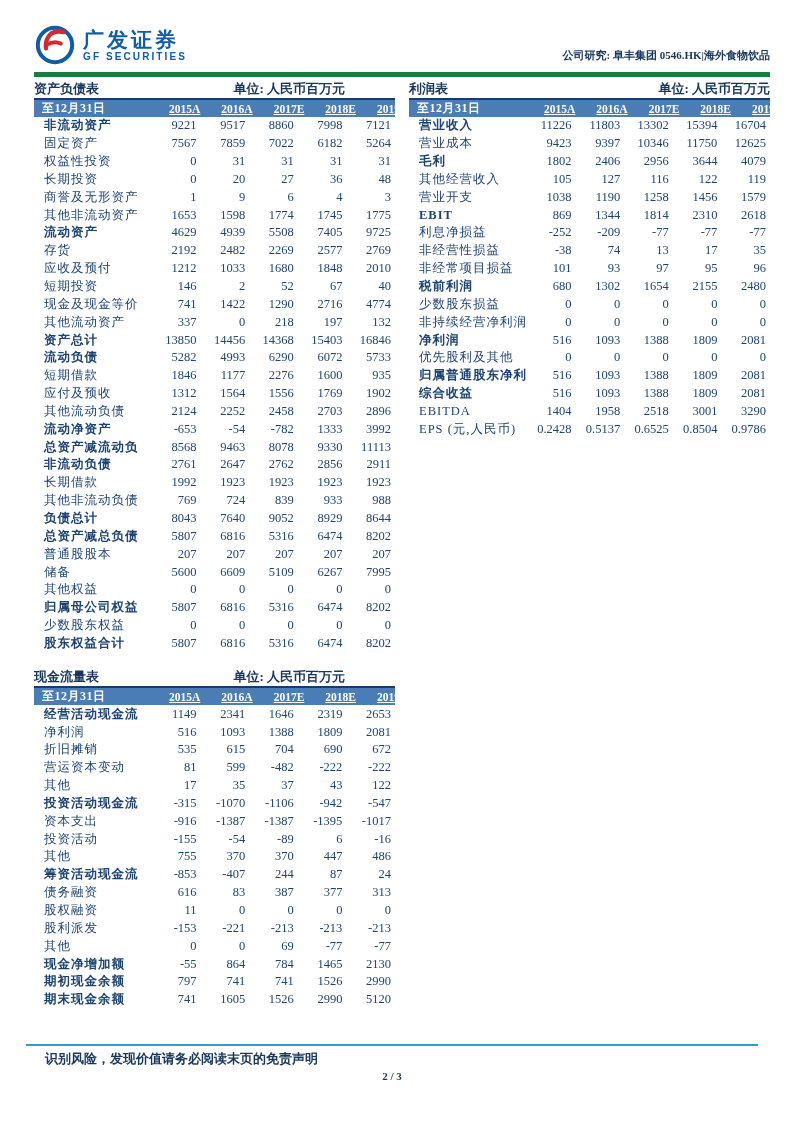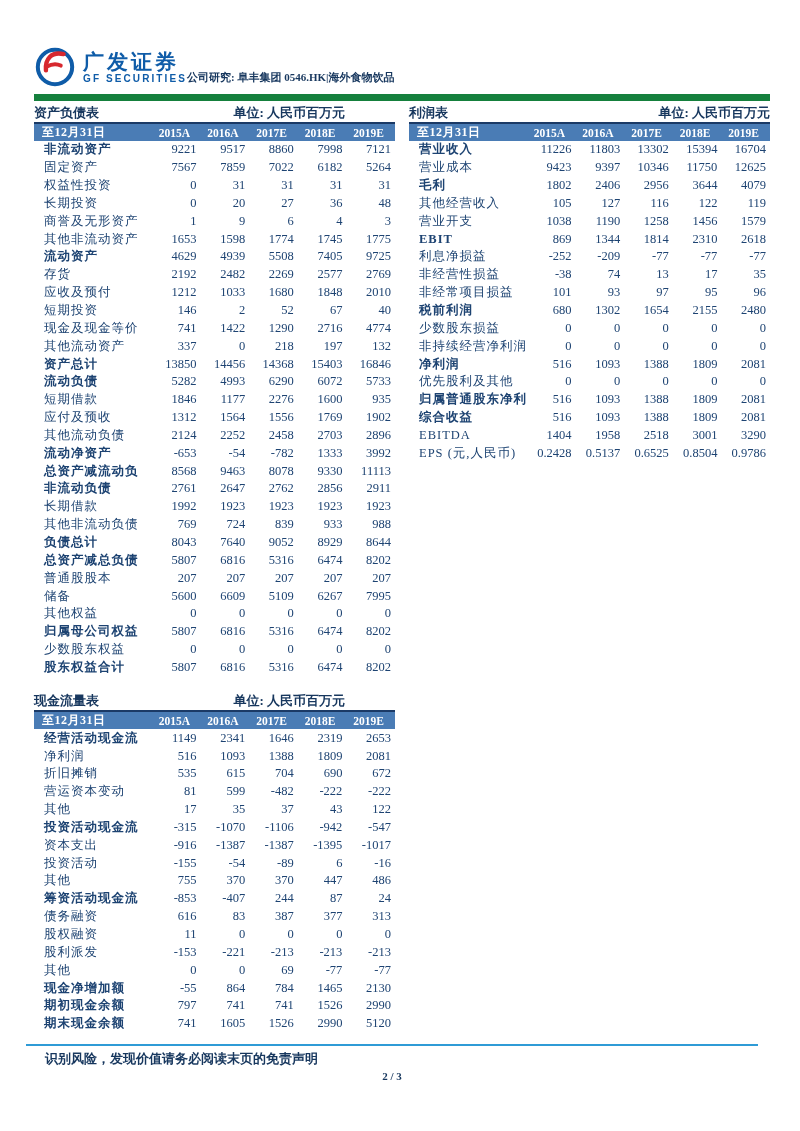--- a/index.html
+++ b/index.html
@@ -5,23 +5,23 @@
   * { margin: 0; padding: 0; box-sizing: border-box; }
   html, body { background: #ffffff; }
   body {
     width: 800px; height: 1131px;
     font-family: "Liberation Serif", "DejaVu Serif", serif;
   }
   .page { position: relative; width: 800px; height: 1131px; overflow: hidden; background: #fff; }
 
   
   .page-header {
-    display: flex; justify-content: flex-start; align-items: flex-end;
-    margin: 0 30px 0 34px; padding-top: 46px; padding-bottom: 6px;
-    border-bottom: 7px solid #15803d;
+    display: flex; justify-content: space-between; align-items: flex-end;
+    margin: 0 30px 0 34px; padding-top: 24px; padding-bottom: 6px;
+    border-bottom: 5px solid #15803d;
   }
   .brand { display: flex; align-items: center; gap: 7px; }
   .logo-mark { width: 42px; height: 42px; }
   .brand-cn {
     font-family: "Liberation Sans", sans-serif;
     font-size: 21px; font-weight: bold; color: #0f5ca8; letter-spacing: 3px; line-height: 1.1;
   }
   .brand-en {
     font-family: "Liberation Sans", sans-serif;
     font-size: 10px; font-weight: bold; color: #0f5ca8; letter-spacing: 2.1px;
@@ -36,24 +36,24 @@
   .table-title-row {
     display: flex; justify-content: space-between; align-items: baseline;
     height: 15px; line-height: 15px;
     font-weight: bold; color: #17375e; font-size: 13px;
   }
   .unit-inset { margin-right: 50px; }
   .band {
     display: flex; align-items: center;
     background: #4a7cb5; border-top: 2px solid #1b3a66;
     height: 19px; margin-top: 2px;
-    color: #ffffff; font-weight: bold; font-size: 11.5px;
+    color: #ffffff; font-weight: bold; font-size: 11.5px; gap: 17px;
   }
   .band .lbl { flex: 0 0 118px; padding-left: 8px; font-size: 12px; letter-spacing: 0.5px; }
-  .band .val { flex: 1 1 0; text-align: center; padding-right: 4px; }
+  .band .val { flex: 1 1 0; text-align: center; padding-right: 4px; text-decoration: underline; }
   .fin-row {
     display: flex; align-items: center; height: 17.85px;
     font-size: 12.5px; color: #1d4372;
   }
   .fin-row .lbl { flex: 0 0 118px; padding-left: 10px; letter-spacing: 1px; white-space: nowrap; }
   .fin-row .val { flex: 1 1 0; text-align: right; padding-right: 4px; }
   .lbl.b { font-weight: bold; }
 
   
   .page-footer { position: absolute; left: 0; right: 16px; top: 1044px; }

